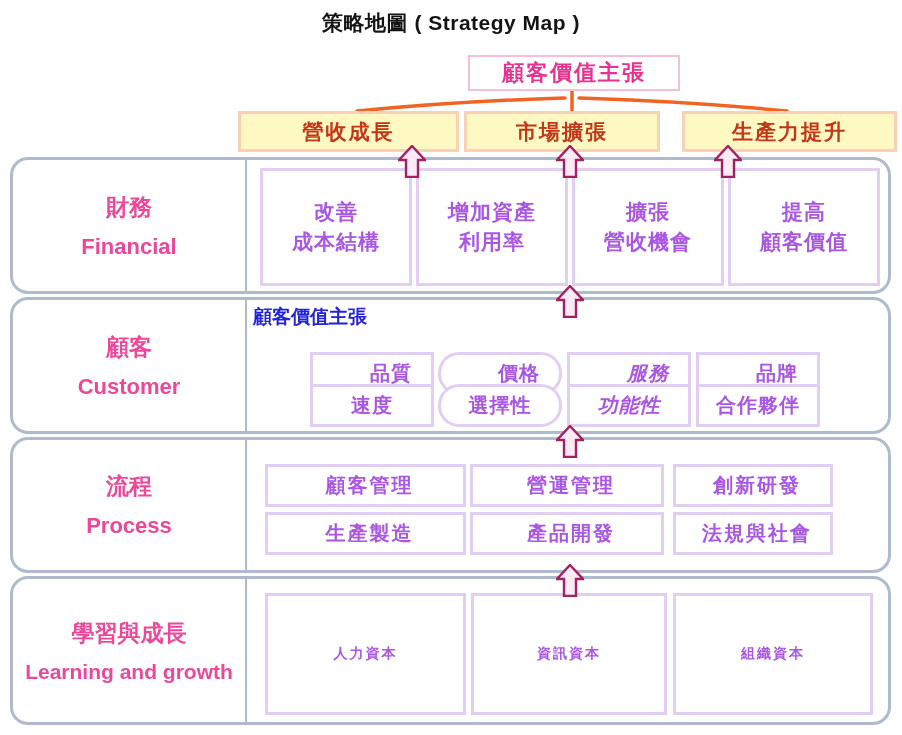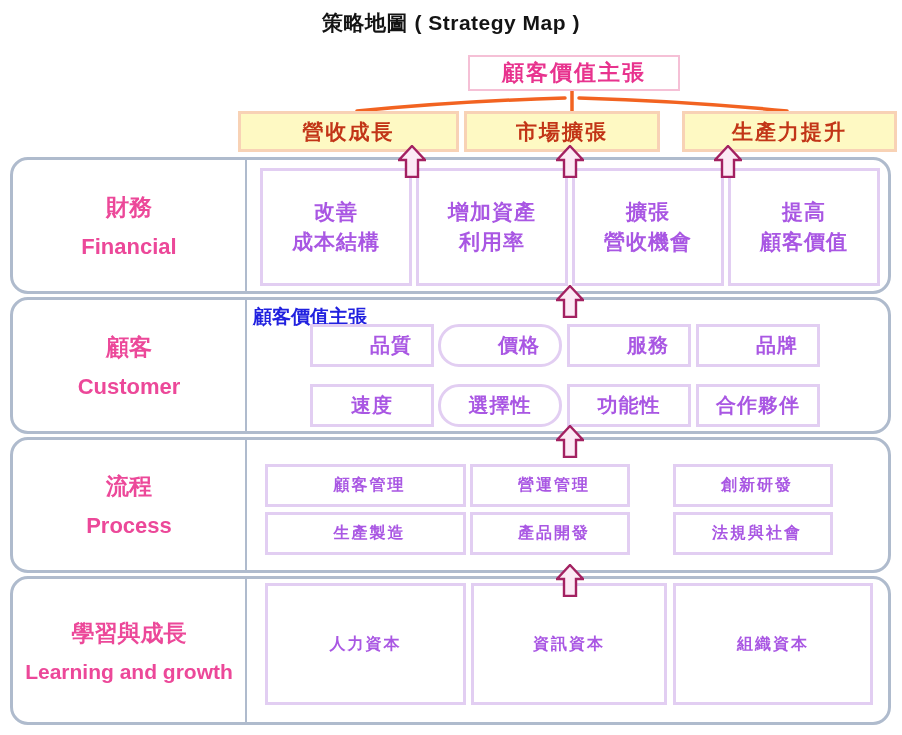--- a/index.html
+++ b/index.html
@@ -45,26 +45,26 @@
   .row-label .en { font-size:22px; }
   .prow.learning .row-label .en { font-size:21px; }
   .pbox {
     position:absolute; background:#fff; border:3px solid #E2CEF2; color:#A957E3;
     font-weight:bold; text-align:center;
     display:flex; flex-direction:column; align-items:center; justify-content:center;
   }
   .fbox { top:8px; height:118px; width:152px; font-size:21px; line-height:1.42; letter-spacing:1px; }
   .fbox.f1 { left:247px; } .fbox.f2 { left:403px; } .fbox.f3 { left:559px;text-align:right; } .fbox.f4 { left:715px; }
   .cbox { height:43px; width:124px; font-size:20px; letter-spacing:1px; }
-  .crow1 { top:24px;padding-left:38px; } .crow2 { top:84px; }
-  .cc1 { left:297px; } .cc2 { left:425px;border-radius:21px; } .cc3 { left:554px; } .cc4 { left:683px; }
-  .kbox { height:43px; font-size:16px; letter-spacing:2px;padding-left:8px; }
+  .crow1 { top:52px;padding-left:38px; } .crow2 { top:84px; }
+  .cc1 { left:297px; } .cc2 { left:425px;border-radius:21px; } .cc3 { left:554px;font-style:italic; } .cc4 { left:683px; }
+  .kbox { height:43px; font-size:20px; letter-spacing:2px;padding-left:8px; }
   .krow1 { top:24px; } .krow2 { top:72px; }
-  .kc1 { left:252px; width:201px; } .kc2 { left:457px; width:160px; } .kc3 { left:660px; width:160px; }
-  .lbox { top:4px; height:122px; font-size:16px; letter-spacing:2px; }
+  .kc1 { left:252px; width:201px; } .kc2 { left:457px; width:194px; } .kc3 { left:660px; width:160px; }
+  .lbox { top:14px; height:122px; font-size:14px; letter-spacing:2px; }
   .lc1 { left:252px; width:201px; } .lc2 { left:458px; width:196px; } .lc3 { left:660px; width:200px; }
   .cnote {
     position:absolute; left:240px; top:4px; font-size:19px; font-weight:bold; color:#2121DF;
   }
   .arrow { position:absolute; z-index:3; }
   .ar1 { left:398px; top:145px; } .ar2 { left:556px; top:145px; } .ar3 { left:714px; top:145px; }
   .ar4 { left:556px; top:285px; } .ar5 { left:556px; top:425px; } .ar6 { left:556px; top:564px; }
 </style>
 </head>
 <body>

